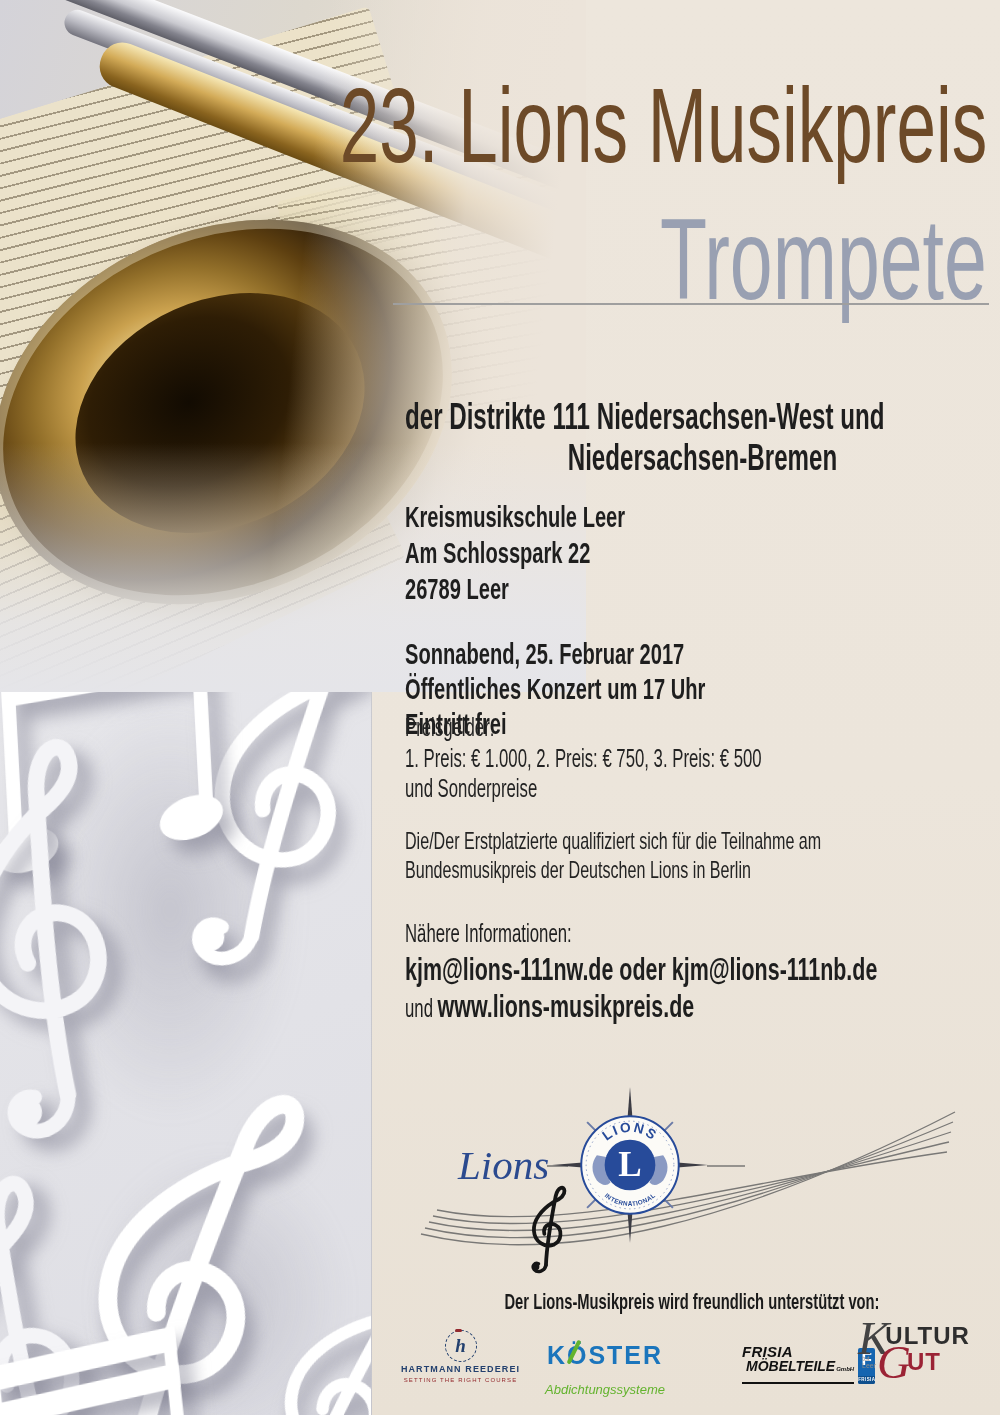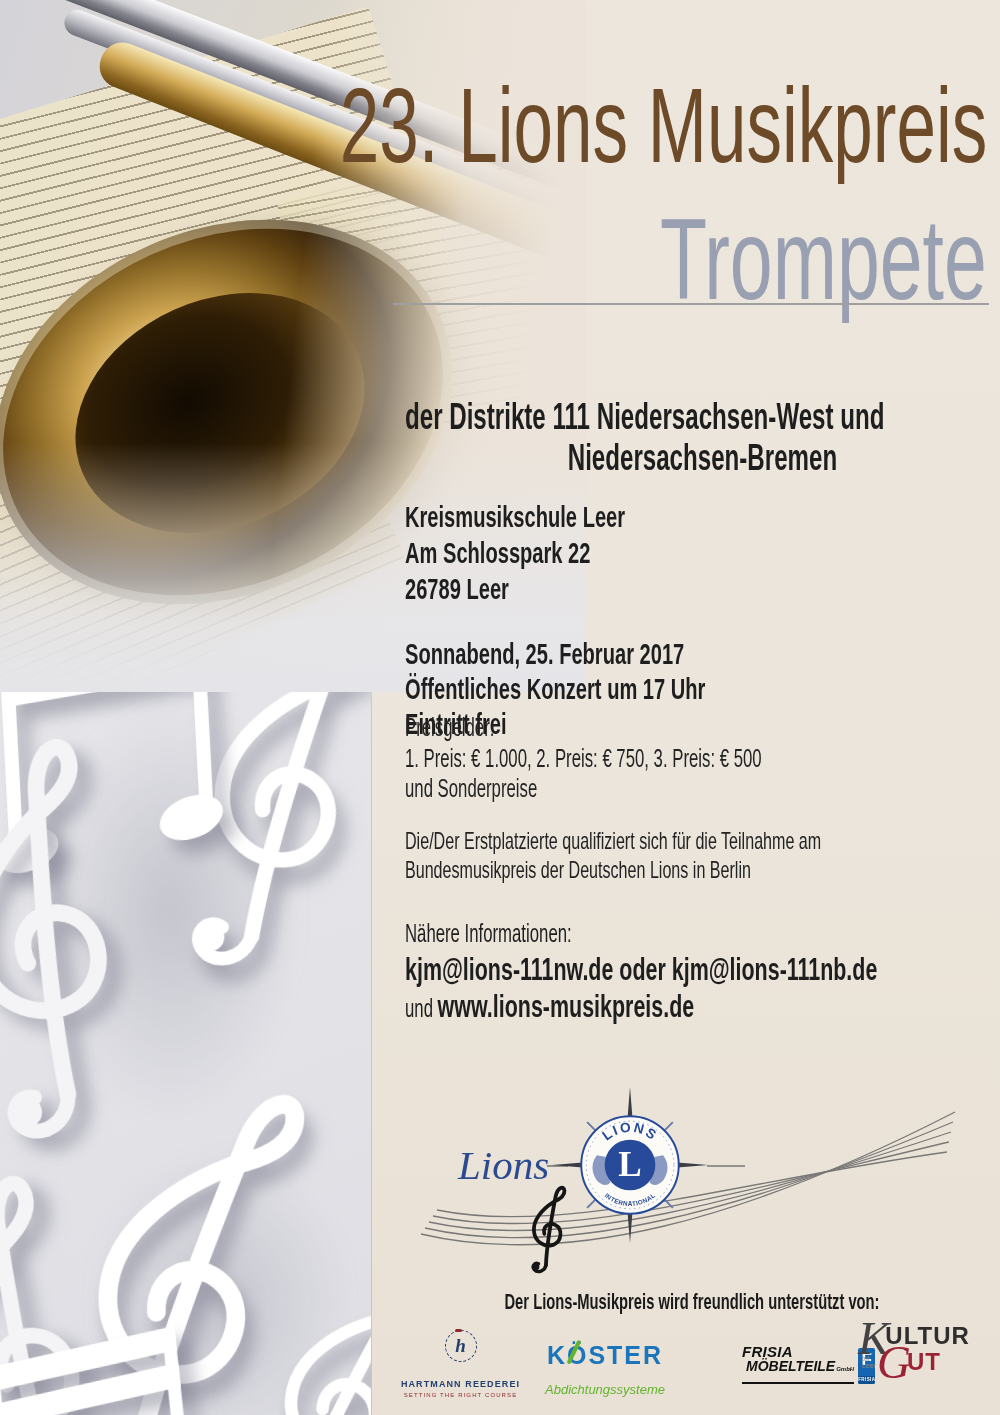--- a/index.html
+++ b/index.html
@@ -83,21 +83,21 @@
   .logo-clef{position:absolute;left:524px;top:1172px;width:48px;height:106px;color:#151515;transform:rotate(4deg);overflow:visible;}
 
   
   .supporters-h{left:392px;top:1289px;width:600px;text-align:center;font-size:22px;font-weight:700;color:#1a1a1a;}
   .sp{position:absolute;text-align:center;}
   .hartmann{left:398px;top:1330px;width:125px;}
   .h-circle{width:32px;height:32px;margin:0 auto;border:1.6px dashed var(--hartmann-navy);border-radius:50%;
     position:relative;display:flex;align-items:center;justify-content:center;
     font-family:"Liberation Serif",serif;font-style:italic;font-weight:700;font-size:19px;color:var(--hartmann-navy);}
   .h-circle::before{content:"";position:absolute;top:-2px;left:9px;width:7px;height:3px;background:var(--hartmann-red);border-radius:2px;}
-  .h-name{margin-top:17px;font-size:9px;font-weight:700;letter-spacing:1.1px;color:var(--hartmann-navy);white-space:nowrap;}
+  .h-name{margin-top:2px;font-size:9px;font-weight:700;letter-spacing:1.1px;color:var(--hartmann-navy);white-space:nowrap;}
   .h-tag{margin-top:3px;font-size:6px;letter-spacing:1.1px;color:var(--hartmann-red);white-space:nowrap;}
   .koester{left:545px;top:1341px;width:120px;text-align:center;}
   .k-name{position:relative;display:inline-block;font-size:25px;font-weight:700;letter-spacing:2px;color:var(--koester-blue);}
   .k-slash{position:absolute;left:25px;top:-2px;width:3.5px;height:26px;background:var(--koester-green);transform:rotate(26deg);border-radius:2px;}
   .k-tag{font-size:13px;font-style:italic;color:var(--koester-green);margin-top:12px;}
   .frisia{left:698px;top:1345px;width:132px;display:flex;align-items:flex-end;gap:4px;text-align:left;margin-left:44px;}
   .f-text{border-bottom:2.5px solid var(--frisia-black);padding-bottom:5px;}
   .f-l1{font-size:15px;font-style:italic;font-weight:700;letter-spacing:.3px;color:var(--frisia-black);line-height:14px;}
   .f-l2{font-size:14px;font-style:italic;font-weight:700;color:var(--frisia-black);line-height:15px;margin-left:4px;}
   .f-suffix{font-size:6px;font-weight:700;margin-left:1px;}

